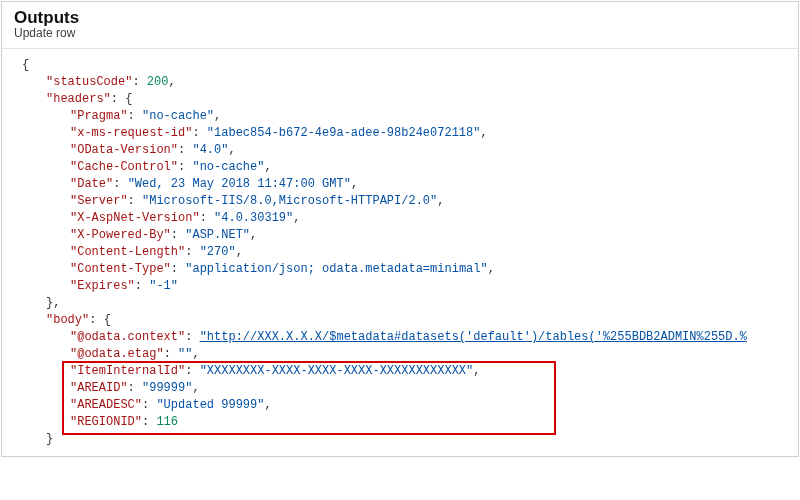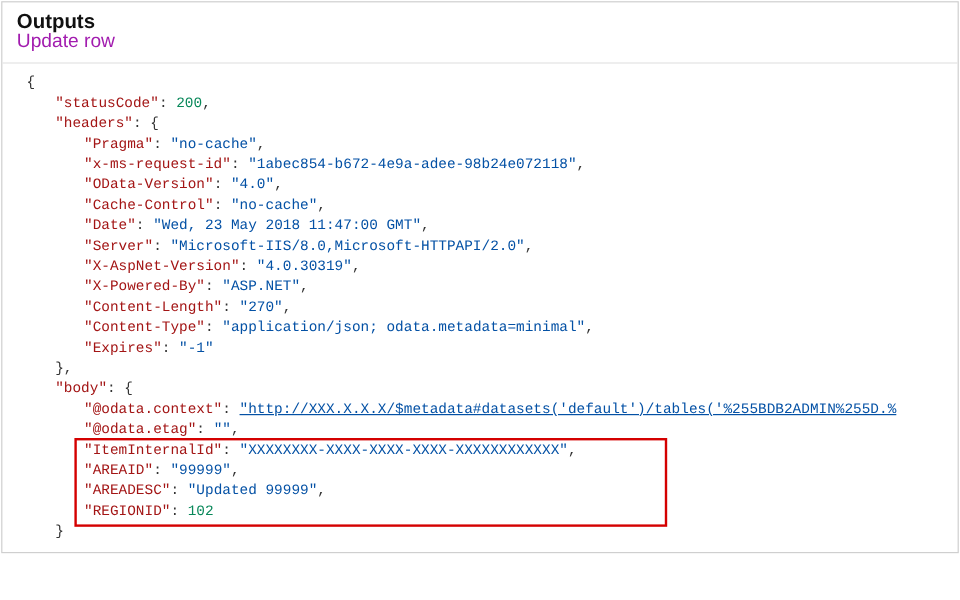--- a/index.html
+++ b/index.html
@@ -19,22 +19,22 @@
   }
   .panel-header {
     padding: 6px 12px 2px 12px;
   }
   .panel-title {
     font-size: 17px;
     font-weight: 700;
     color: #111;
   }
   .panel-sub {
-    font-size: 16px;
-    color: #a21caf;
+    font-size: 12px;
+    color: #404040;
     margin-top: -2px;
   }
   .divider {
     border-top: 1px solid #e3e3e3;
     margin-top: 6px;
   }
   .code {
     font-family: Consolas, "Courier New", monospace;
     font-size: 12px;
     line-height: 17px;
@@ -112,19 +112,19 @@
     <span class="row i2 lk"><span class="k">"@odata.context"</span><span class="p">: </span><span class="s">"http://XXX.X.X.X/$metadata#datasets('default')/tables('%255BDB2ADMIN%255D.%</span></span>
 
     <span class="row i2"><span class="k">"@odata.etag"</span><span class="p">: </span><span class="s">""</span><span class="p">,</span></span>
 
     <span id="hl-start" class="row i2"><span class="k">"ItemInternalId"</span><span class="p">: </span><span class="s">"XXXXXXXX-XXXX-XXXX-XXXX-XXXXXXXXXXXX"</span><span class="p">,</span></span>
 
     <span class="row i2"><span class="k">"AREAID"</span><span class="p">: </span><span class="s">"99999"</span><span class="p">,</span></span>
 
     <span class="row i2"><span class="k">"AREADESC"</span><span class="p">: </span><span class="s">"Updated 99999"</span><span class="p">,</span></span>
 
-    <span id="hl-end" class="row i2"><span class="k">"REGIONID"</span><span class="p">: </span><span class="n">102</span></span>
+    <span id="hl-end" class="row i2"><span class="k">"REGIONID"</span><span class="p">: </span><span class="n">116</span></span>
 
     <span class="row i1"><span class="p">}</span></span>
 
     <div id="hlbox" class="highlight-box" style="top: 312px; height: 70px;"></div>
   </div>
 </div>
 
 </body></html>

